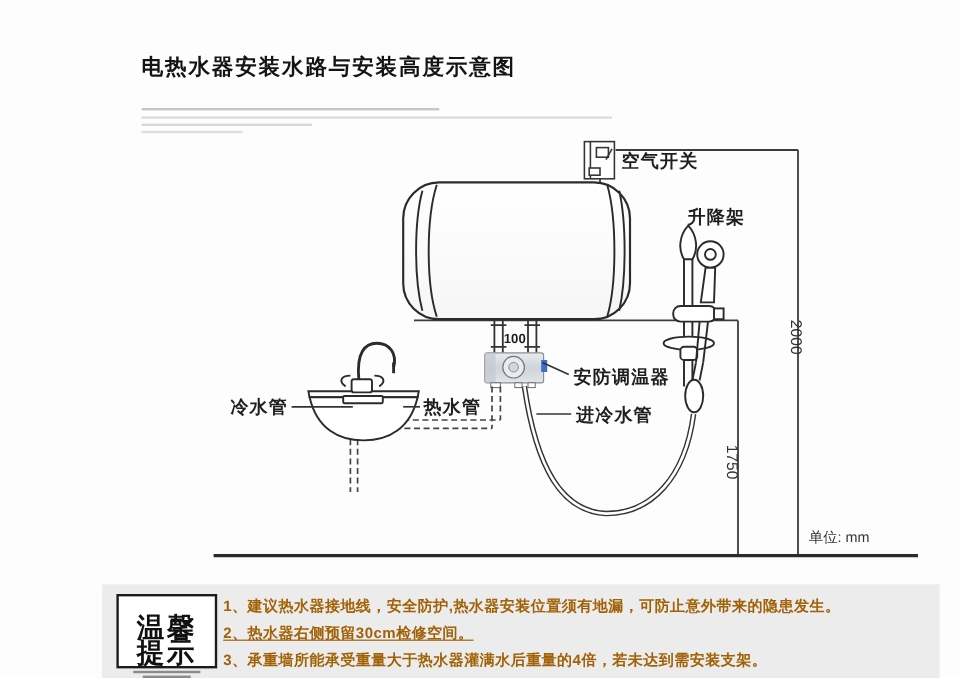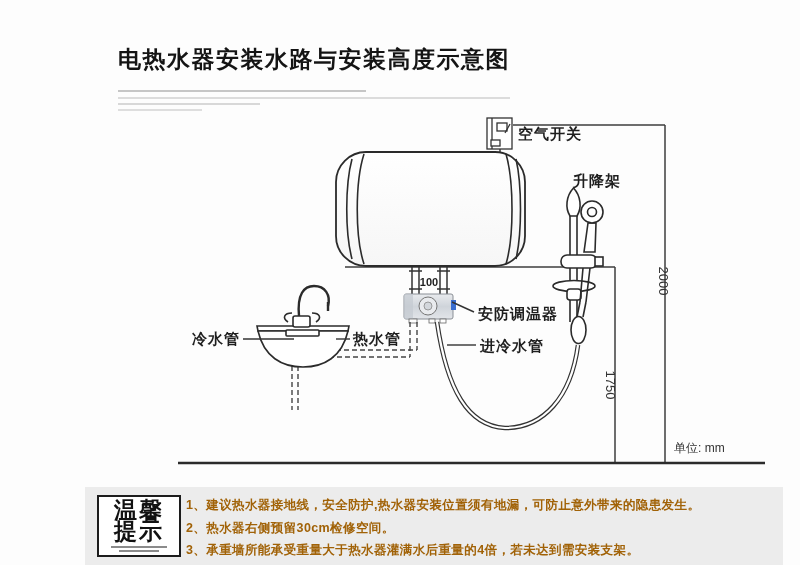--- a/index.html
+++ b/index.html
@@ -4,21 +4,21 @@
 <style>
   html,body{margin:0;padding:0;}
   body{
     width:800px;height:565px;position:relative;overflow:hidden;
     background:#fdfdfd;
     font-family:"Liberation Sans","DejaVu Sans",sans-serif;
   }
   .stage{position:absolute;inset:0;width:800px;height:565px;}
   .page-title{
     position:absolute;left:118px;top:44px;
-    font-size:23px;font-weight:900;color:#141414;letter-spacing:1.5px;
+    font-size:18px;font-weight:900;color:#141414;letter-spacing:1.5px;
   }
   .subtitle-bar{position:absolute;height:2px;background:#d2d2d2;}
   .sb1{left:118px;top:90px;width:248px;background:#c6c6c6;}
   .sb2{left:118px;top:97px;width:392px;background:#dcdcdc;}
   .sb3{left:118px;top:103px;width:142px;background:#d8d8d8;}
   .sb4{left:118px;top:109px;width:84px;background:#dedede;}
   svg{position:absolute;left:0;top:0;}
   svg text{fill:#1e1e1e;}
   .lbl{font-size:15px;font-weight:700;letter-spacing:1px;}
   .dim-text{font-size:13px;font-weight:400;fill:#333;}
@@ -28,31 +28,31 @@
   .art{stroke:#2b2b2b;stroke-width:1.6;fill:#ffffff;}
   .artn{stroke:#2b2b2b;stroke-width:1.6;fill:none;}
   .dash{stroke:#444;stroke-width:1.4;fill:none;stroke-dasharray:5 3;}
   .tips-panel{
     position:absolute;left:85px;top:487px;width:698px;height:78px;
     background:#ececec;
   }
   .tips-badge{
     position:absolute;left:12px;top:8px;width:84px;height:62px;
     background:#ffffff;border:2px solid #1c1c1c;box-sizing:border-box;
-    text-align:center;padding-top:3px;
+    text-align:center;padding-top:16px;
   }
   .badge-line{font-size:23px;font-weight:900;color:#111;line-height:0.92;letter-spacing:2px;}
   .badge-bar{height:2px;background:#8b8b8b;margin:2px auto 0 auto;}
   .bb1{width:56px;margin-top:4px;}
   .bb2{width:40px;}
   .tip-item{
     position:absolute;left:101px;font-size:12.5px;font-weight:600;color:#a16207;
     white-space:nowrap;letter-spacing:0.4px;
   }
-  .tip1{top:10px;} .tip2{top:33px;} .tip3{top:55px;text-align:center;}
+  .tip1{top:10px;} .tip2{top:33px;text-decoration:underline;} .tip3{top:55px;text-align:center;}
 </style>
 </head>
 <body>
 
 <div class="stage">
 
   <div class="page-title">电热水器安装水路与安装高度示意图</div>
   <div class="subtitle-bar sb1"></div>
   <div class="subtitle-bar sb2"></div>
   <div class="subtitle-bar sb3"></div>

